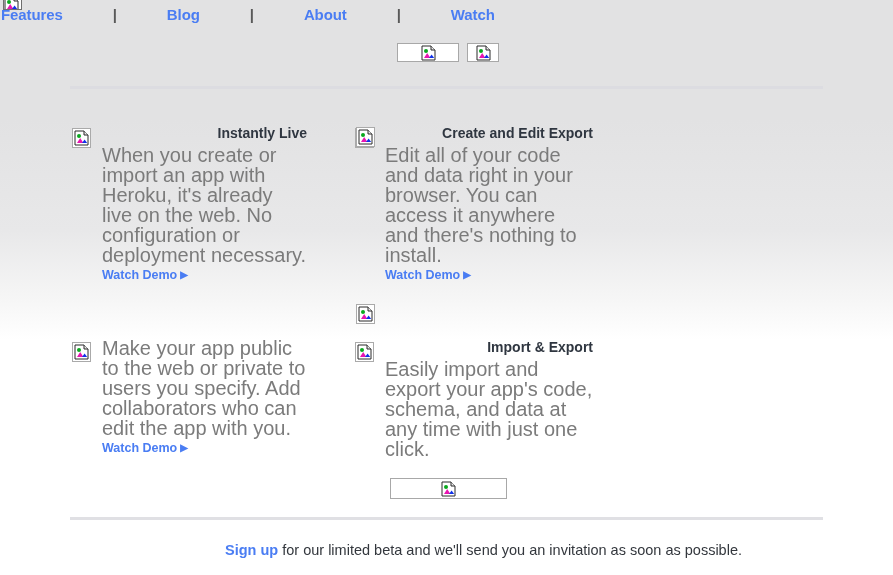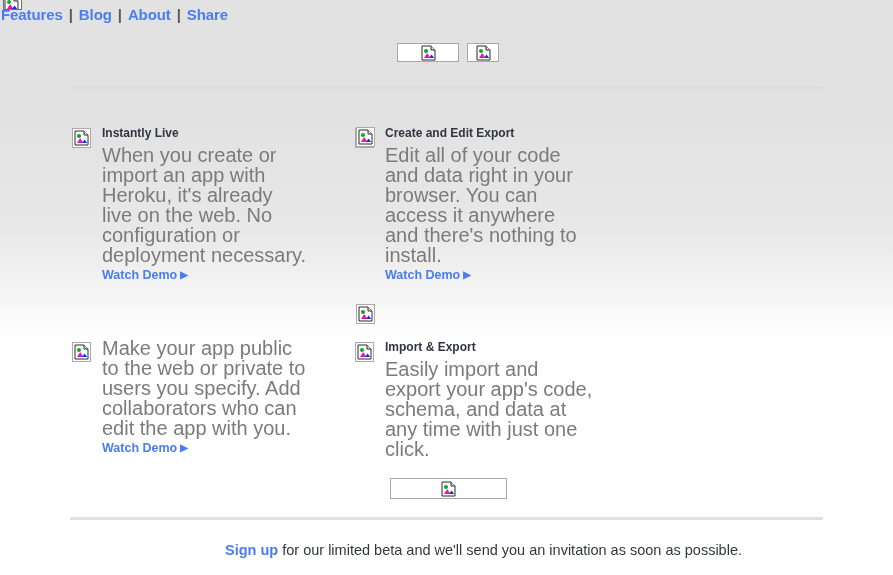--- a/index.html
+++ b/index.html
@@ -44,20 +44,21 @@
   #topnav {
     position: absolute;
     left: 0px;
     top: 3px;
     height: 22px;
     display: flex;
     align-items: center;
     font-size: 15px;
     font-weight: bold;
     letter-spacing: -0.1px;
+    gap: 44px;
   }
   #topnav a {
     color: #4a7df3;
     text-decoration: none;
     padding: 0 1px;
   }
   #topnav .sep {
     color: #595959;
     font-weight: bold;
     padding: 0 5px;
@@ -123,25 +124,26 @@
   .feature-icon {
     width: 19px;
     height: 20px;
     margin-top: 4px;
     flex: 0 0 auto;
   }
   .feature-body {
     margin-left: 11px;
   }
   .feature-title {
-    font-size: 12px;
+    font-size: 14px;
     font-weight: bold;
     color: #2f3640;
     line-height: 18px;
     margin-bottom: 3px;
+    text-align: right;
   }
   .feature-desc {
     font-size: 20px;
     color: #7b7b7b;
     line-height: 20px;
     max-width: 205px;
   }
   .feature.col-right .feature-desc { max-width: 208px; }
   .watch-demo {
     display: inline-block;
@@ -213,21 +215,21 @@
     </span>
   </div>
 
   <nav id="topnav">
     <a href="#">Features</a>
     <span class="sep">|</span>
     <a href="#">Blog</a>
     <span class="sep">|</span>
     <a href="#">About</a>
     <span class="sep">|</span>
-    <a href="#">Share</a>
+    <a href="#">Watch</a>
   </nav>
 
   <div id="media-row">
     <div id="media-thumb-1" class="imgbox">
       <span class="brokenimg">
         <svg width="15" height="16" viewBox="0 0 15 16">
           <path d="M1 1 h9 l4 4 v10 h-13 z" fill="#ffffff" stroke="#2a2a2a" stroke-width="1"></path>
           <path d="M10 1 v4 h4" fill="#e9e9e9" stroke="#2a2a2a" stroke-width="1"></path>
           <circle cx="5" cy="6" r="2" fill="#0aa81e"></circle>
           <path d="M3 13 l3.2-5 3.2 5 z" fill="#e815b0"></path>

